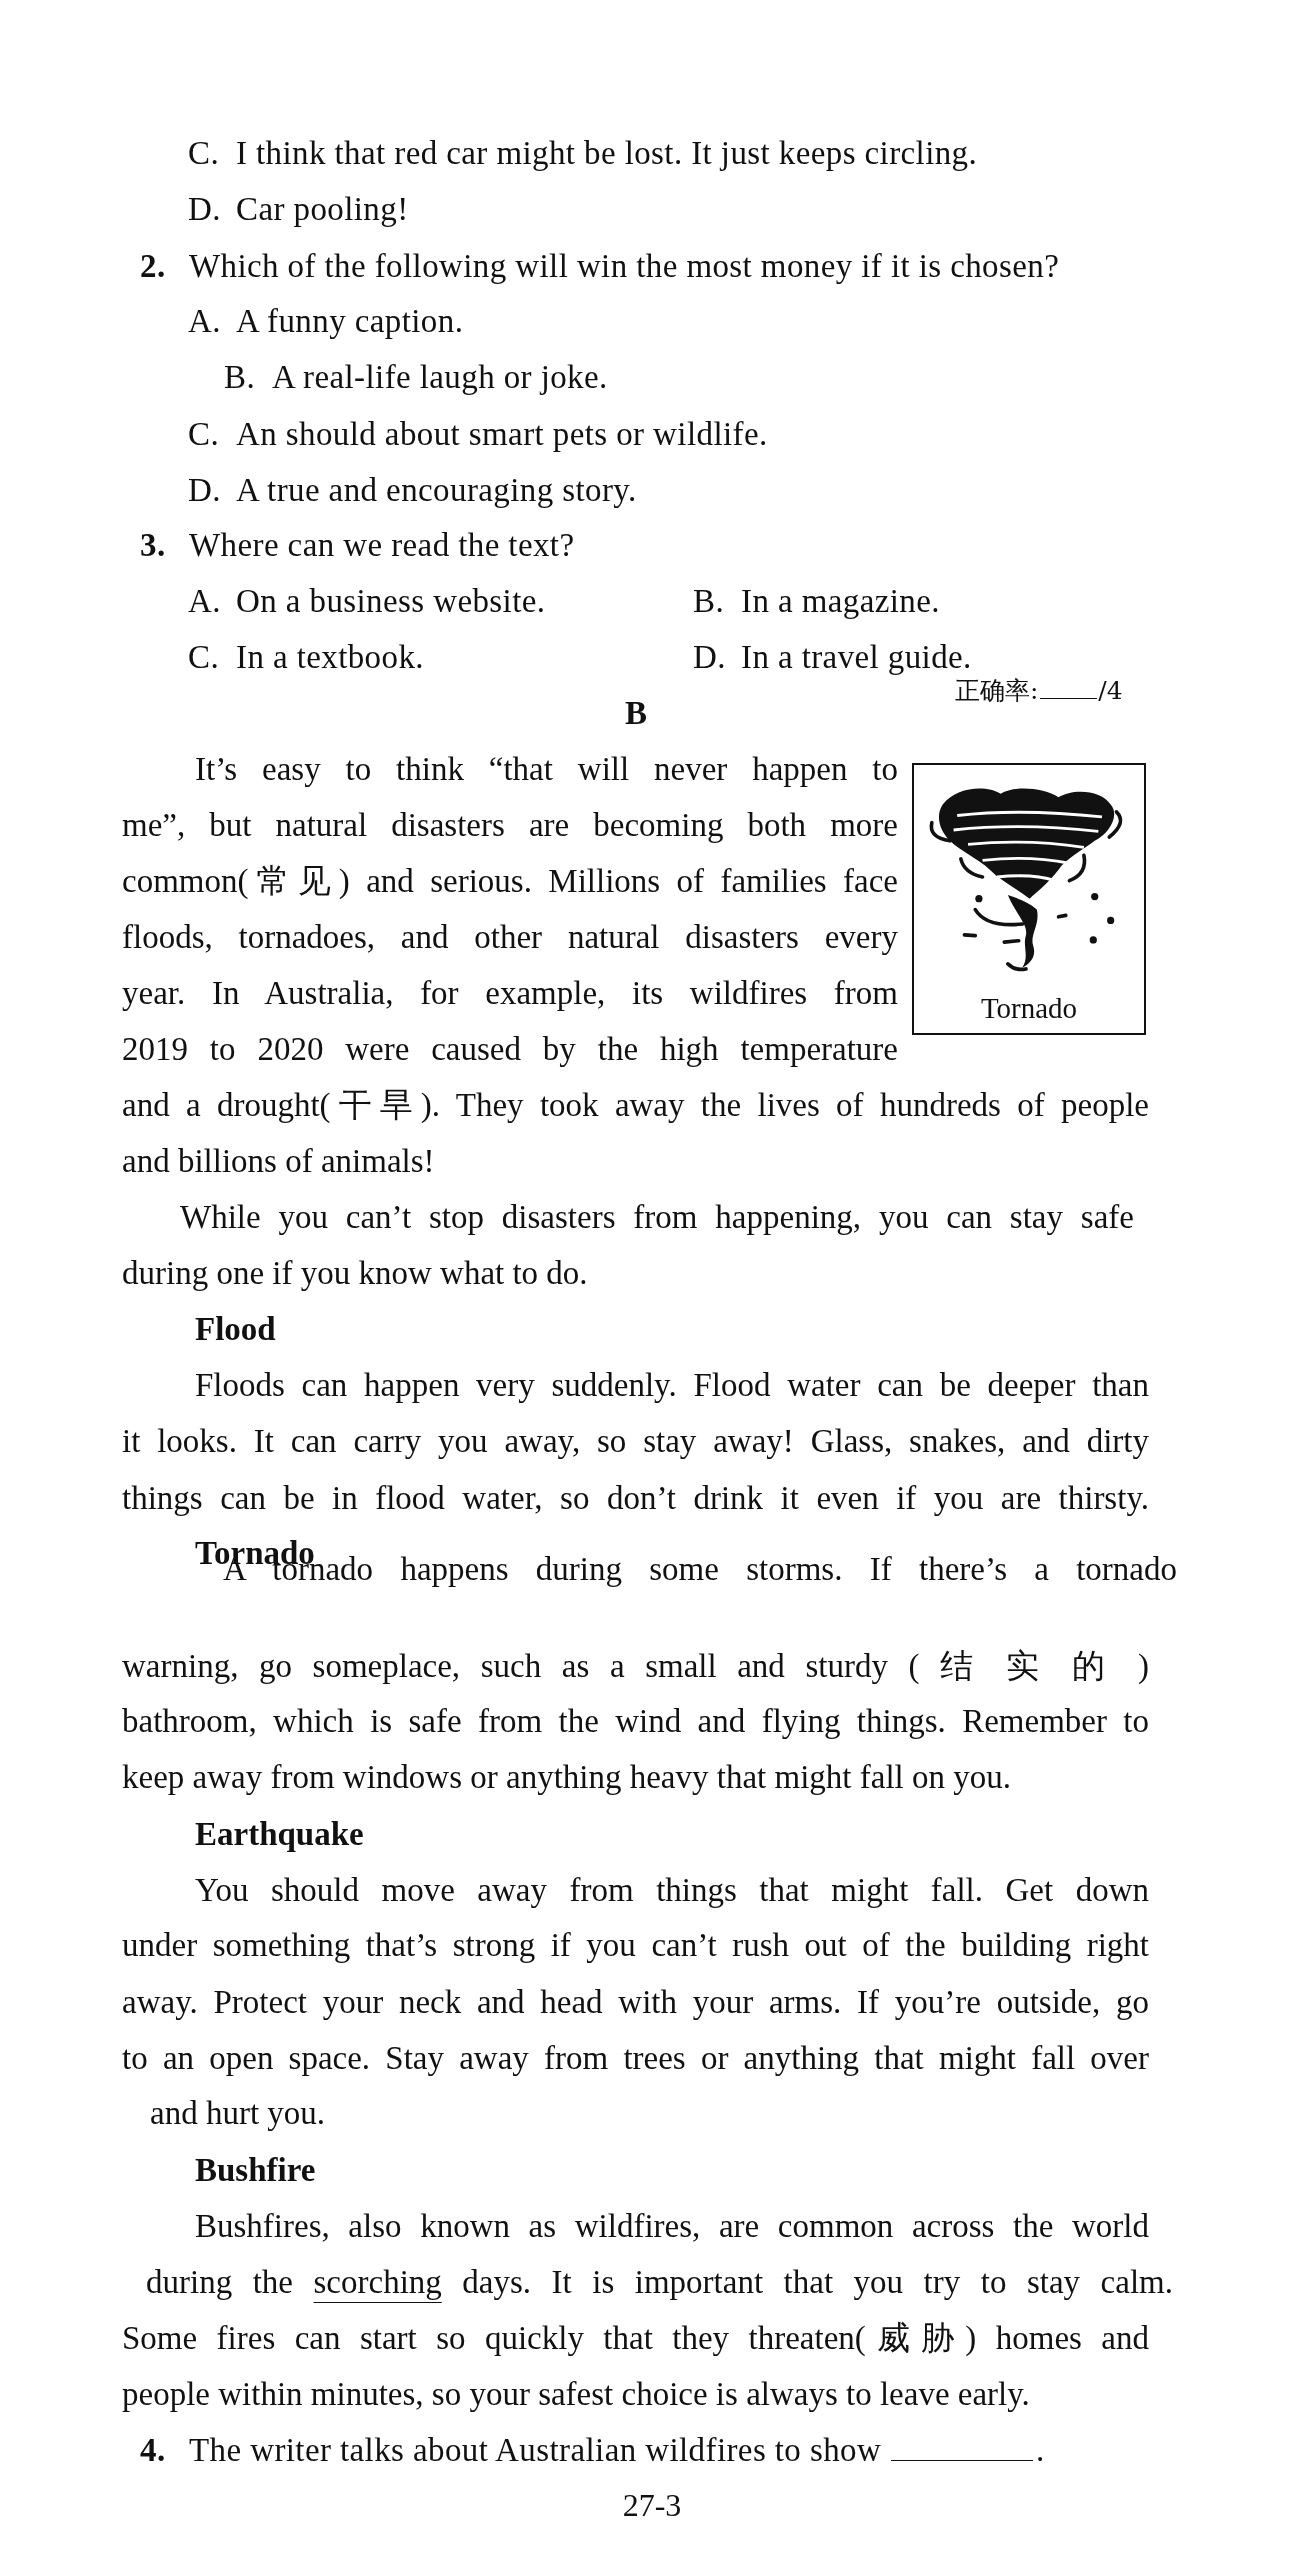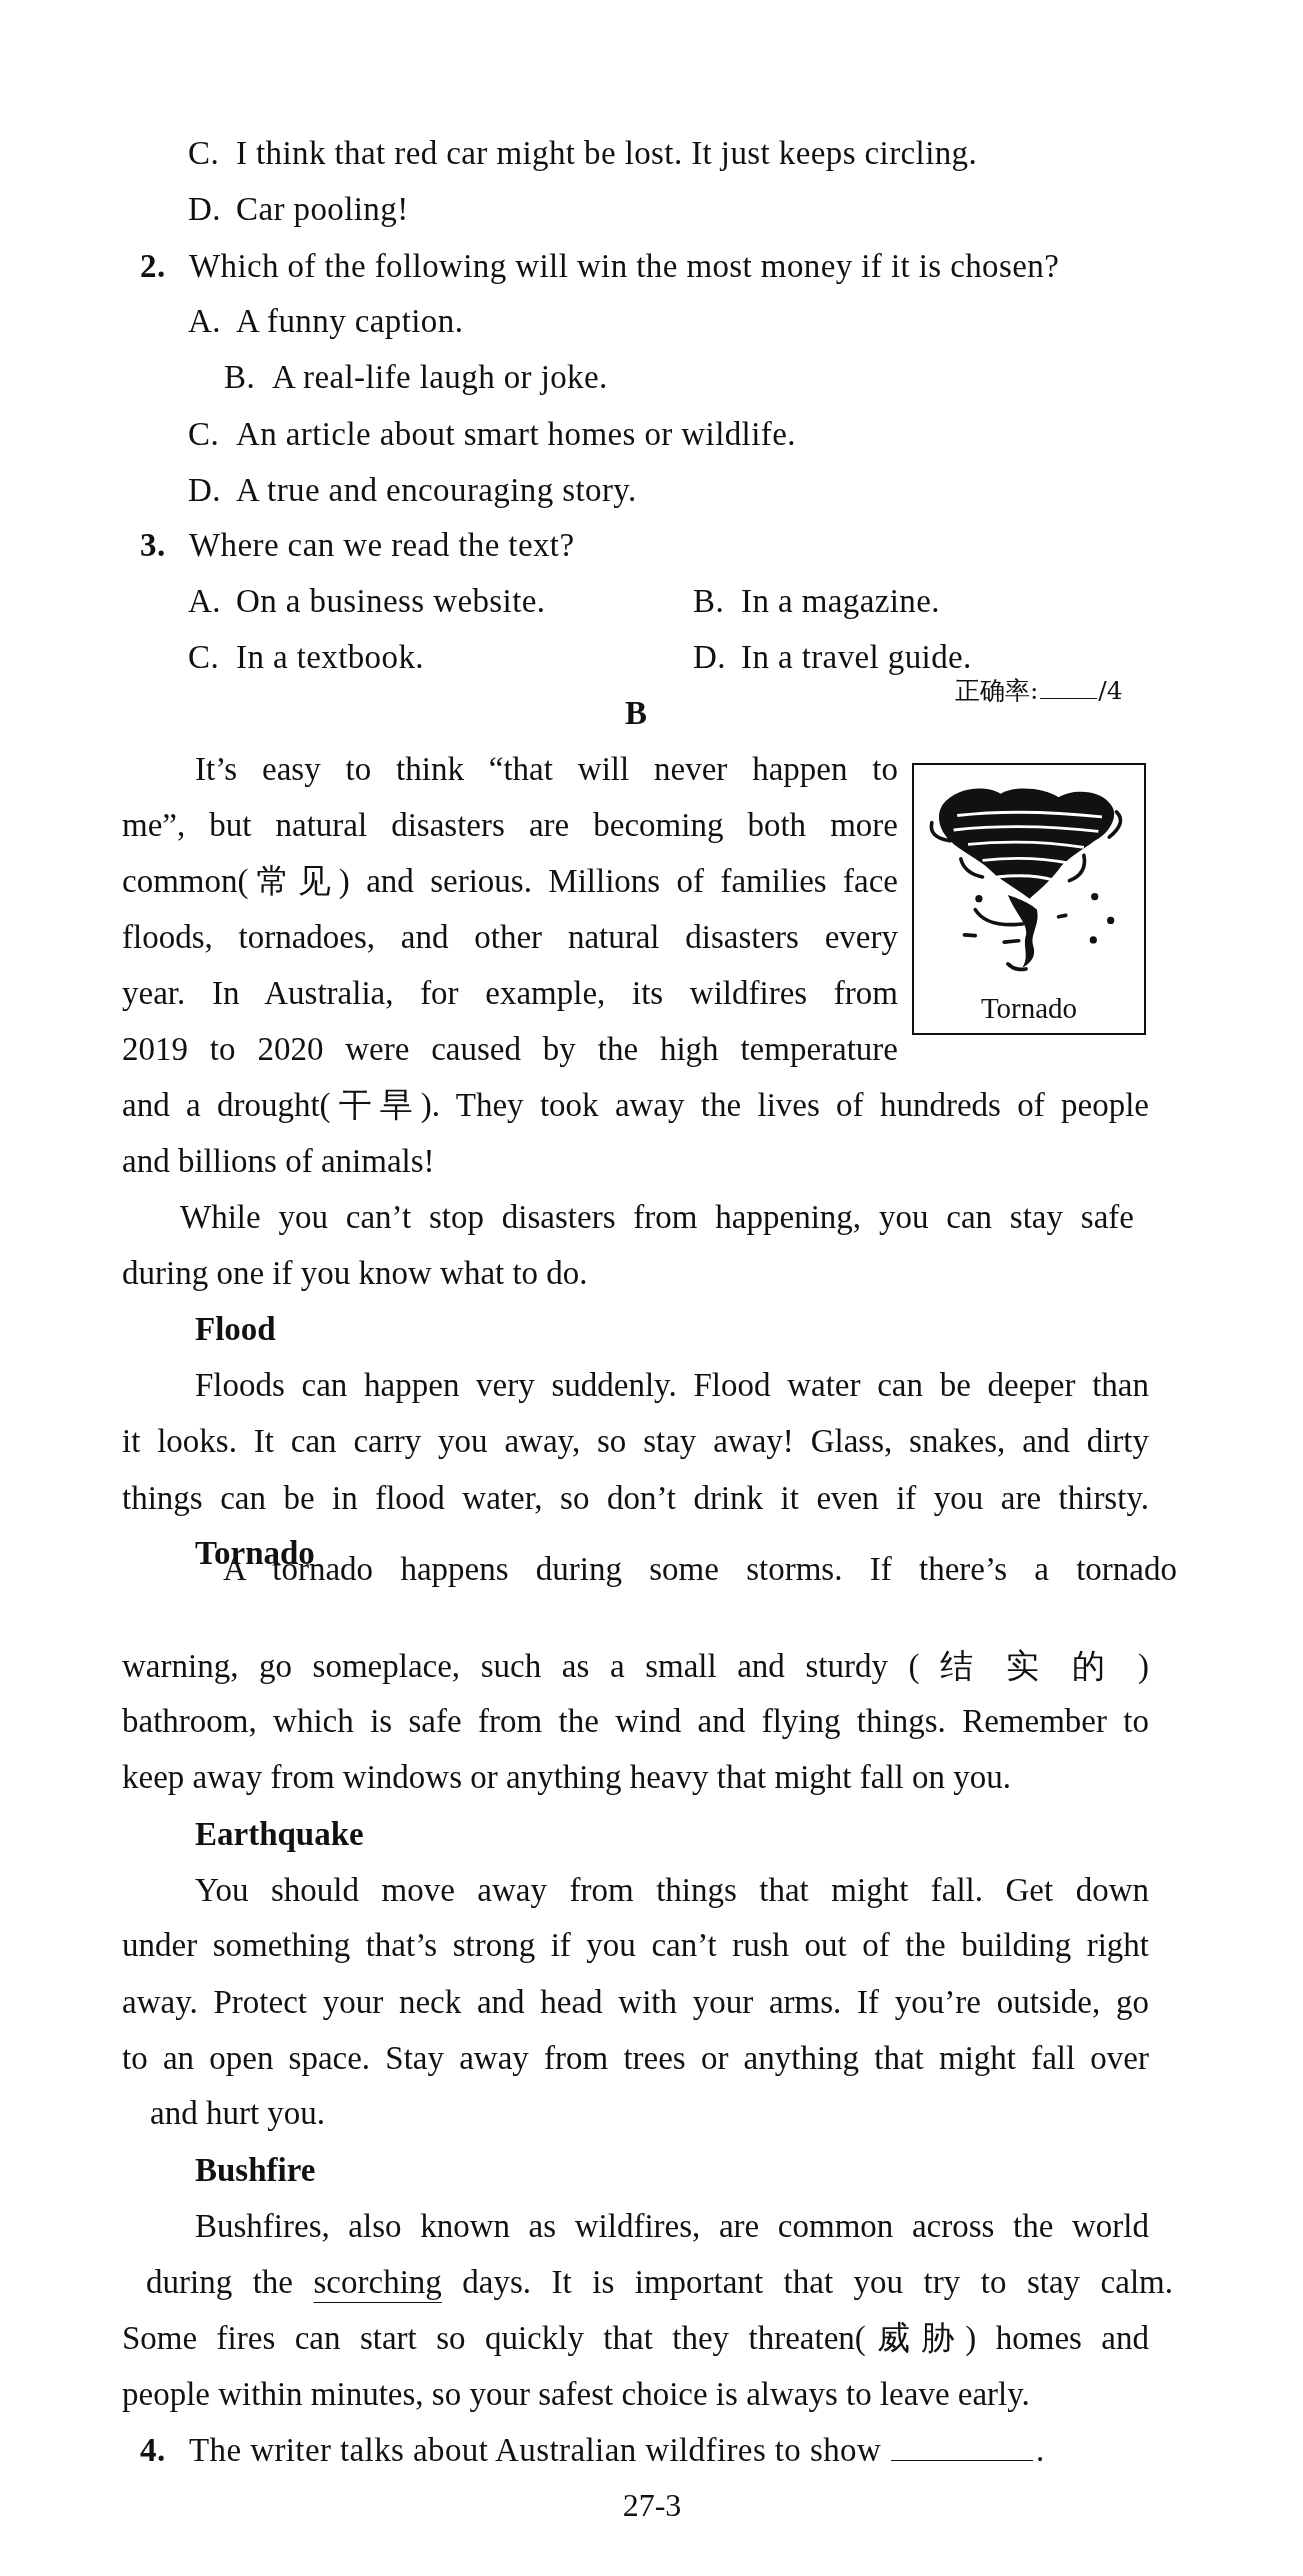--- a/index.html
+++ b/index.html
@@ -101,21 +101,21 @@
 <div class="ln qtext" style="left:140px; top:238px;">
   <span class="num" style="display:inline-block;width:49px;">2.</span><span>Which of the following will win the most money if it is chosen?</span>
 </div>
 <div class="ln qtext" style="left:188px; top:293px;">
   <span class="opt-letter">A.</span><span>A funny caption.</span>
 </div>
 <div class="ln qtext" style="left:188px; top:349px;margin-left:36px;">
   <span class="opt-letter">B.</span><span>A real-life laugh or joke.</span>
 </div>
 <div class="ln qtext" style="left:188px; top:406px;">
-  <span class="opt-letter">C.</span><span>An article about smart homes or wildlife.</span>
+  <span class="opt-letter">C.</span><span>An should about smart pets or wildlife.</span>
 </div>
 <div class="ln qtext" style="left:188px; top:462px;">
   <span class="opt-letter">D.</span><span>A true and encouraging story.</span>
 </div>
 
 <div class="ln qtext" style="left:140px; top:517px;">
   <span class="num" style="display:inline-block;width:49px;">3.</span><span>Where can we read the text?</span>
 </div>
 <div class="ln qtext" style="left:188px; top:573px;">
   <span class="opt-letter">A.</span><span>On a business website.</span>

